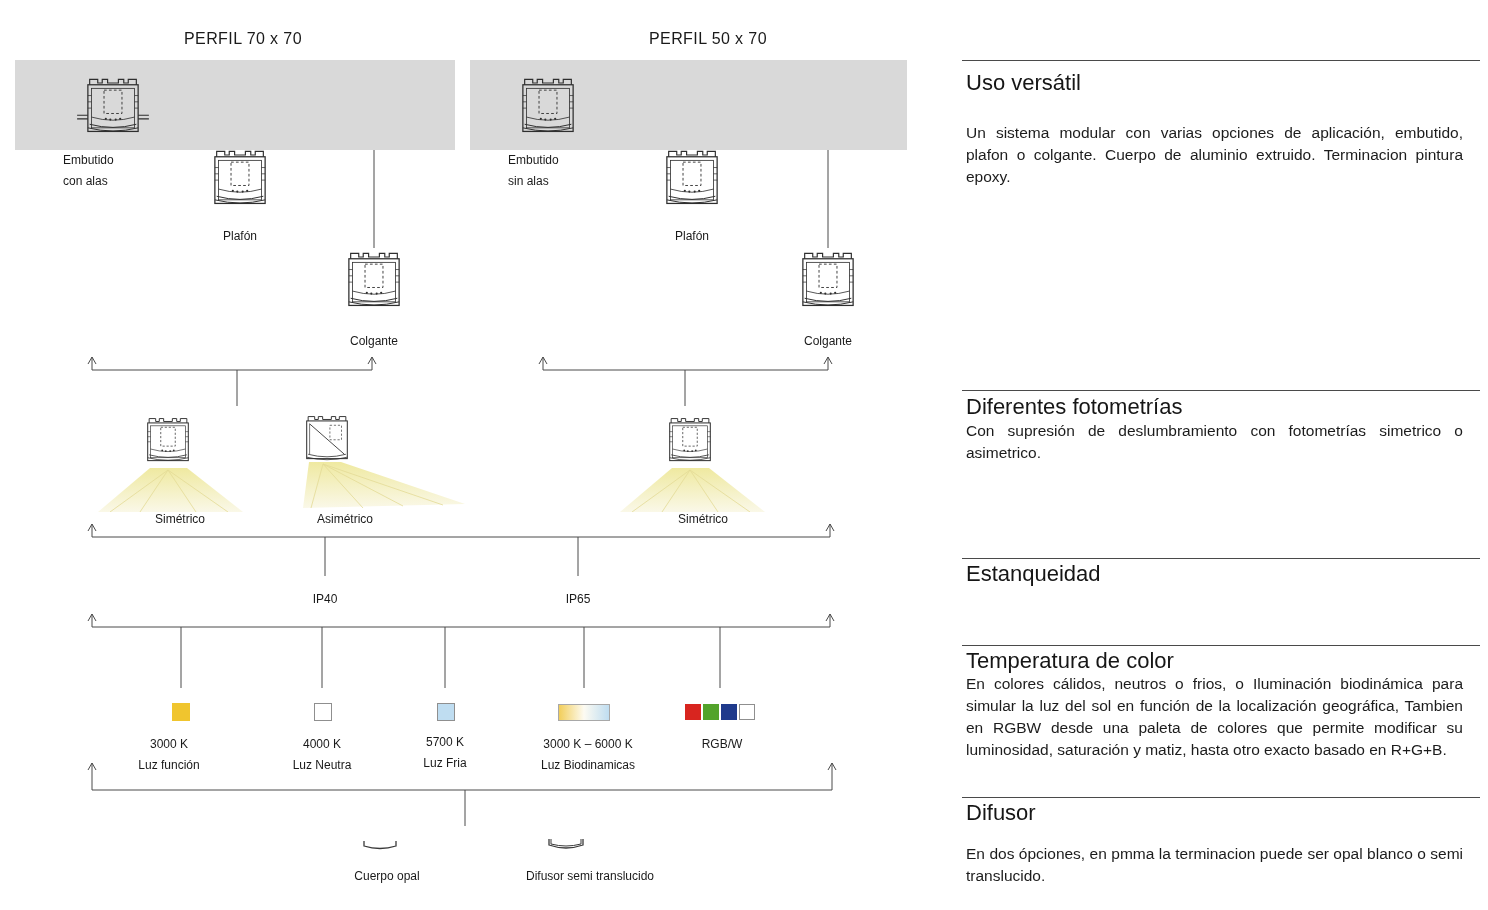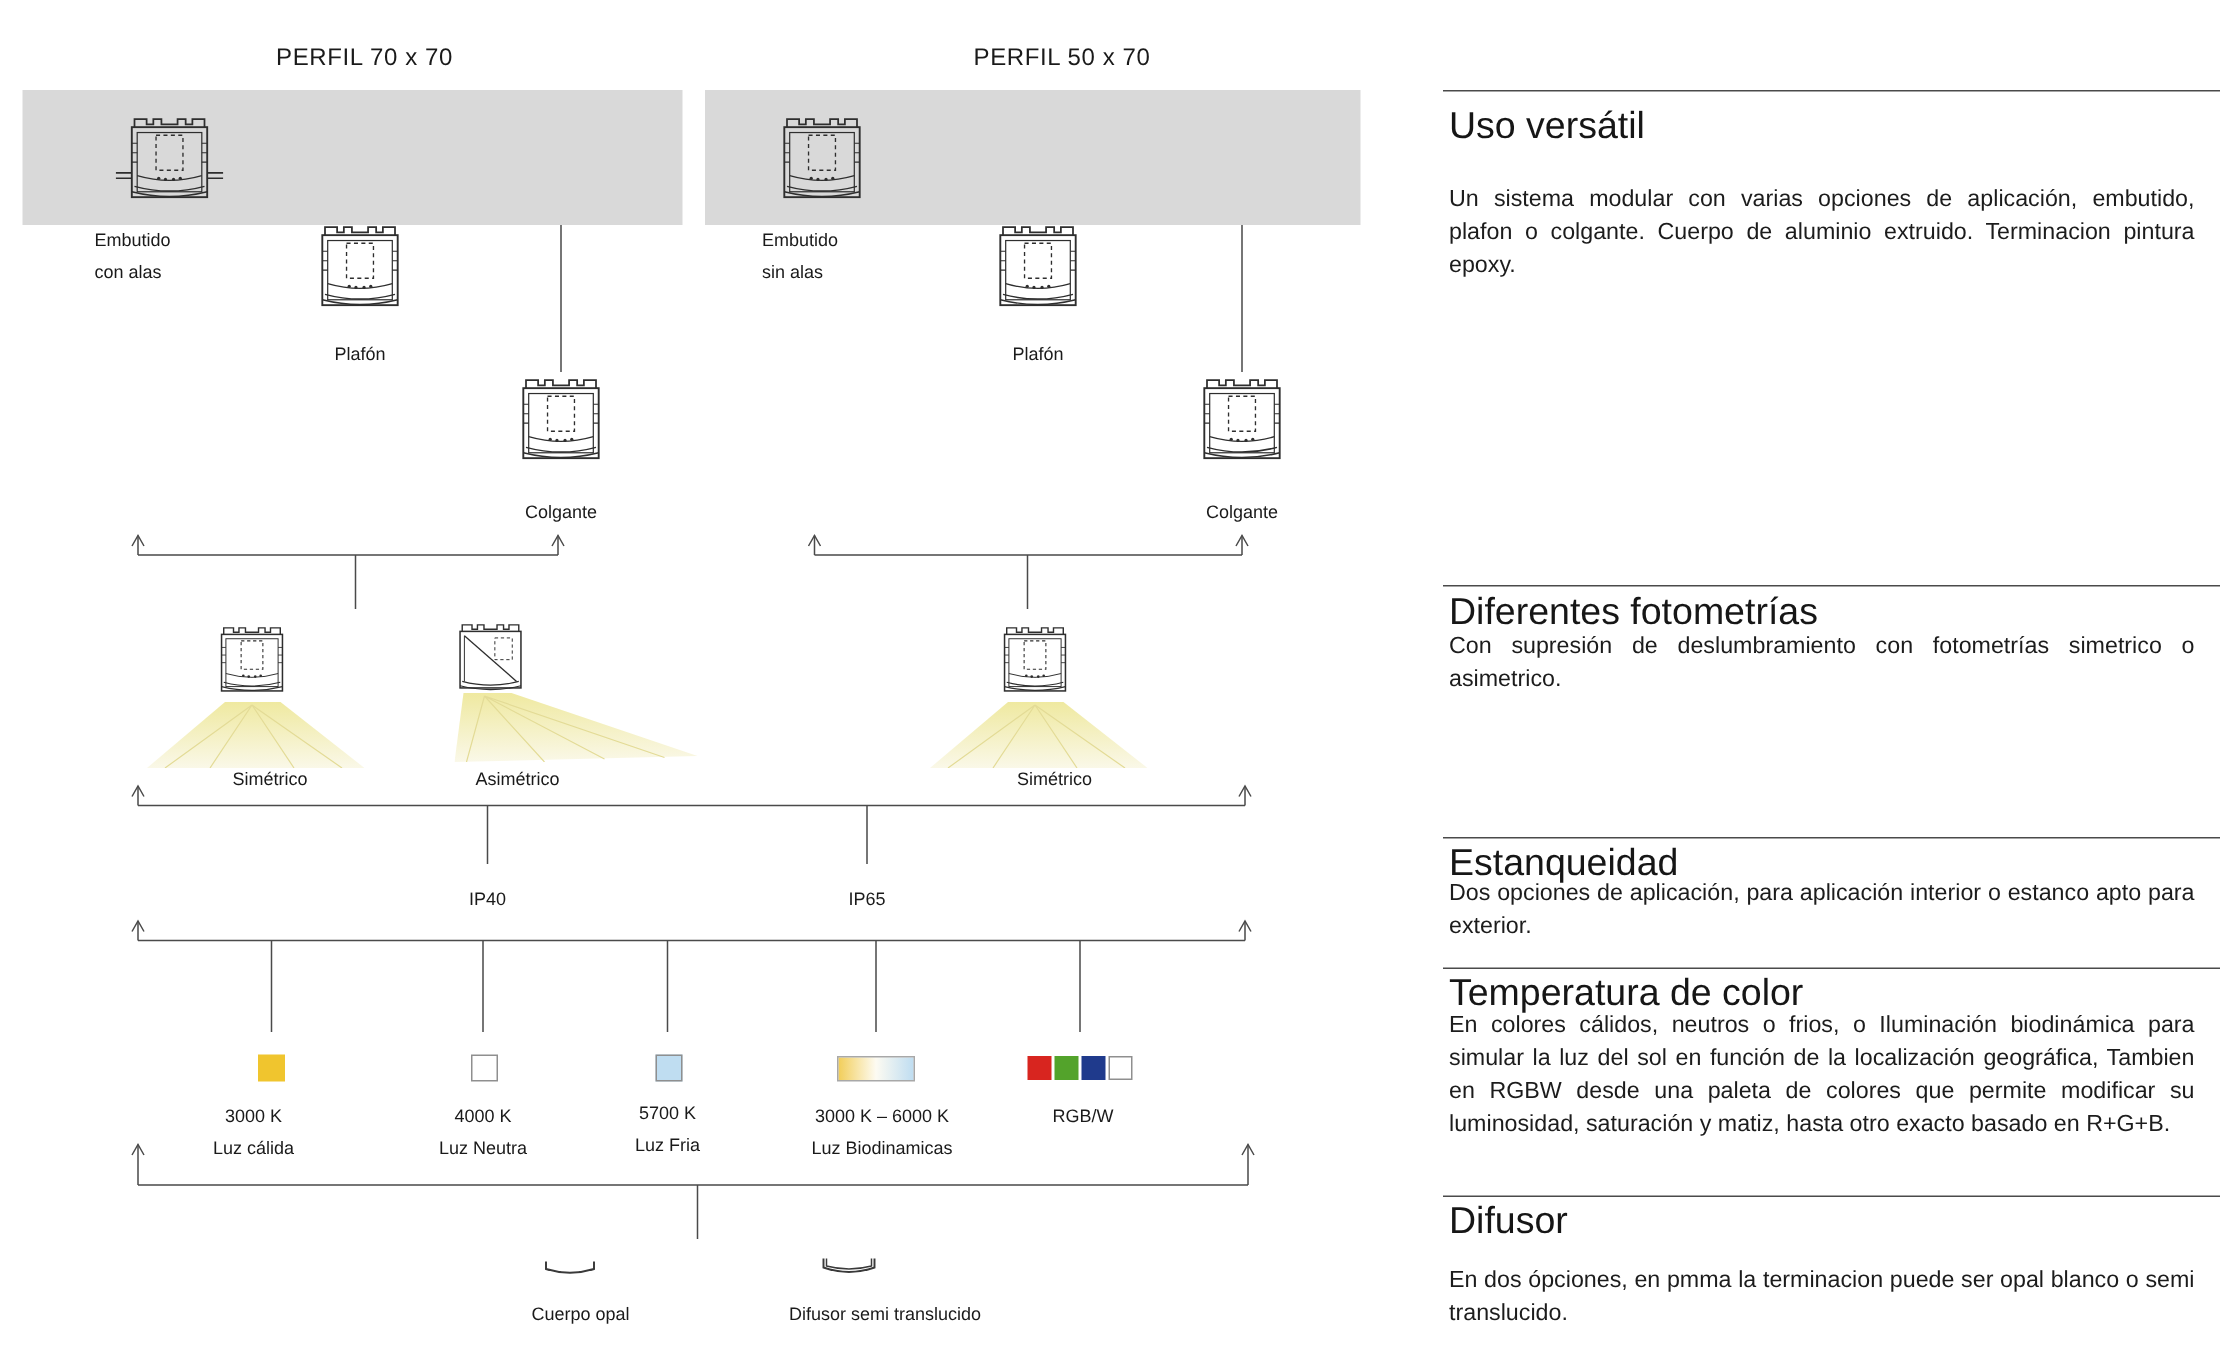--- a/index.html
+++ b/index.html
@@ -10,21 +10,21 @@
   .lbl { position:absolute; font-size:12px; line-height:21px; }
   .center { text-align:center; }
   .picon { position:absolute; color:#2e2e2e; }
   .cone { position:absolute; }
   .connectors { position:absolute; left:0; top:0; pointer-events:none; }
   .swatch { position:absolute; width:18px; height:18px; }
   .swatch.sm { width:16px; height:16px; }
   .bordered { border:1px solid #8f8f8f; box-sizing:border-box; }
   .grad { width:52px; height:17px; border:1px solid #a8a8a8; box-sizing:border-box; }
   .panel-line { position:absolute; left:962px; width:518px; height:1px; background:#4a4a4a; }
-  .panel-h { position:absolute; left:966px; font-size:25px; color:#161616; }
+  .panel-h { position:absolute; left:966px; font-size:22px; color:#161616; }
   .panel-b { position:absolute; left:966px; width:497px; font-size:15.5px; line-height:22px; text-align:justify; color:#1c1c1c; }
 </style>
 </head>
 <body>
 
 <svg width="0" height="0" style="position:absolute" aria-hidden="true">
   <defs>
     <linearGradient id="coneGrad" x1="0" y1="0" x2="0" y2="1">
       <stop offset="0" stop-color="#EFE9A0"></stop>
       <stop offset="1" stop-color="#FAF8E8"></stop>
@@ -153,21 +153,21 @@
   <div class="swatch bordered" style="left: 314px; top: 703px; background: rgb(255, 255, 255);"></div>
   <div class="swatch bordered" style="left: 437px; top: 703px; background: rgb(191, 221, 241);"></div>
   <div class="swatch grad" style="left: 558px; top: 704px; background: linear-gradient(90deg, rgb(242, 206, 90), rgb(253, 251, 242), rgb(191, 221, 241));"></div>
   <div class="swatch sm" style="left: 685px; top: 704px; background: rgb(216, 37, 31);"></div>
   <div class="swatch sm" style="left: 703px; top: 704px; background: rgb(83, 163, 43);"></div>
   <div class="swatch sm" style="left: 721px; top: 704px; background: rgb(31, 58, 140);"></div>
   <div class="swatch sm bordered" style="left: 739px; top: 704px; background: rgb(255, 255, 255);"></div>
 
   <div class="lbl center" style="left:119px;top:734px;width:100px">
     <div>3000 K</div>
-    <div>Luz cálida</div>
+    <div>Luz función</div>
   </div>
   <div class="lbl center" style="left:272px;top:734px;width:100px">
     <div>4000 K</div>
     <div>Luz Neutra</div>
   </div>
   <div class="lbl center" style="left:395px;top:732px;width:100px">
     <div>5700 K</div>
     <div>Luz Fria</div>
   </div>
   <div class="lbl center" style="left:508px;top:734px;width:160px">
@@ -189,21 +189,20 @@
   <div class="panel-line" style="top:60px"></div>
   <div class="panel-h" style="top:70px">Uso versátil</div>
   <div class="panel-b" style="top:122px">Un sistema modular con varias opciones de aplicación, embutido, plafon o colgante. Cuerpo de aluminio extruido. Terminacion pintura epoxy.</div>
 
   <div class="panel-line" style="top:390px"></div>
   <div class="panel-h" style="top:394px">Diferentes fotometrías</div>
   <div class="panel-b" style="top:420px">Con supresión de deslumbramiento con fotometrías simetrico o asimetrico.</div>
 
   <div class="panel-line" style="top:558px"></div>
   <div class="panel-h" style="top:561px">Estanqueidad</div>
-  <div class="panel-b" style="top:585px">Dos opciones de aplicación, para aplicación interior o estanco apto para exterior.</div>
 
   <div class="panel-line" style="top:645px"></div>
   <div class="panel-h" style="top:648px">Temperatura de color</div>
   <div class="panel-b" style="top:673px">En colores cálidos, neutros o frios, o Iluminación biodinámica para simular la luz del sol en función de la localización geográfica, Tambien en RGBW desde una paleta de colores que permite modificar su luminosidad, saturación y matiz, hasta otro exacto basado en R+G+B.</div>
 
   <div class="panel-line" style="top:797px"></div>
   <div class="panel-h" style="top:800px">Difusor</div>
   <div class="panel-b" style="top:843px">En dos ópciones, en pmma la terminacion puede ser opal blanco o semi translucido.</div>
 
 </div>

